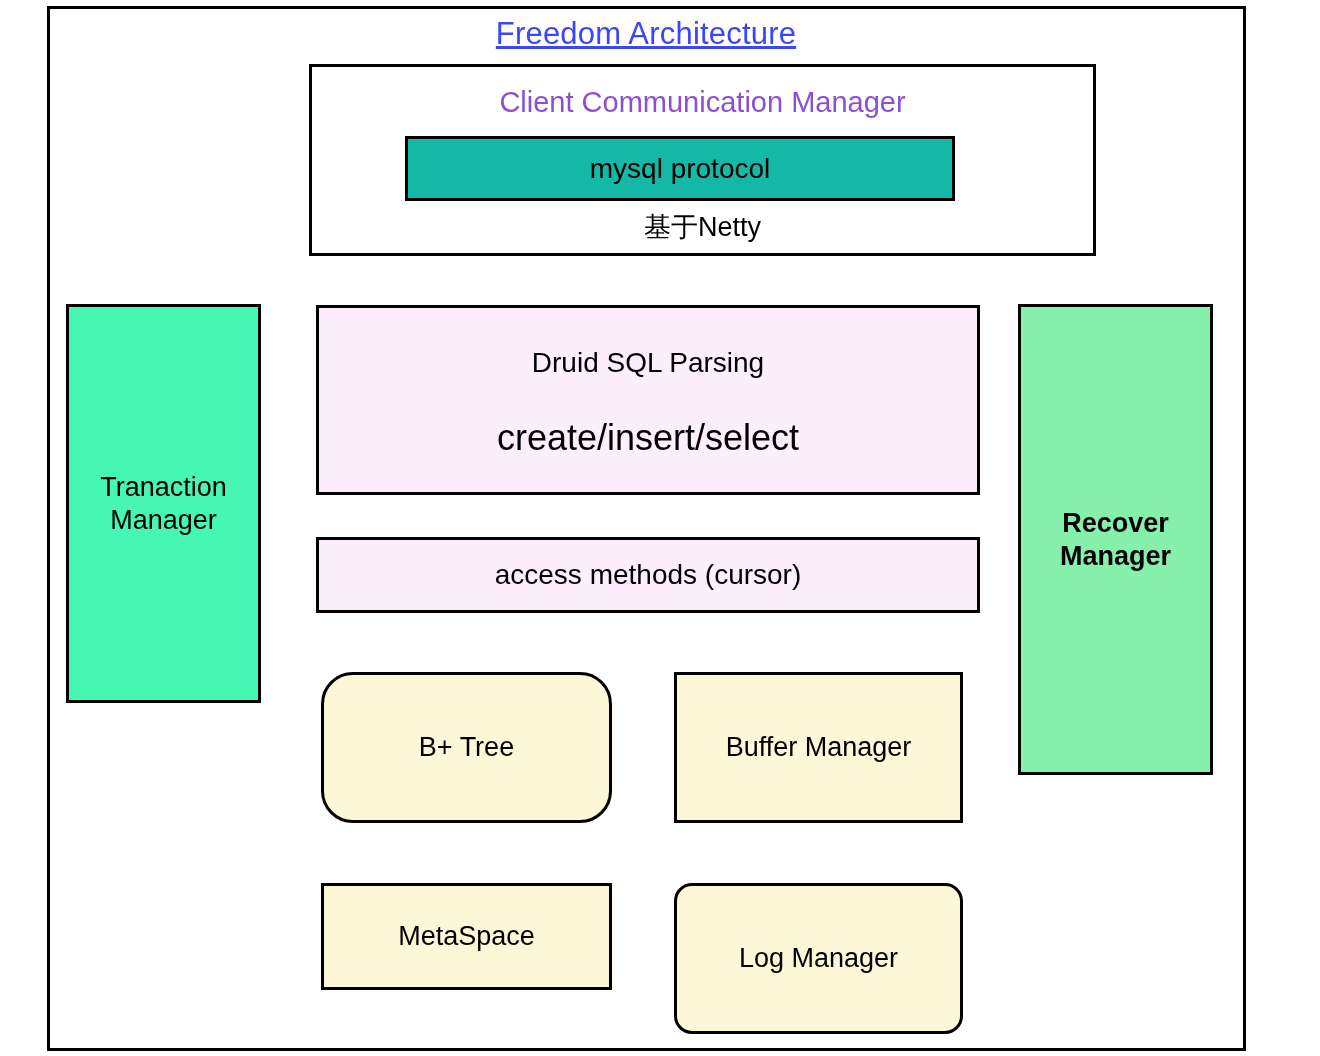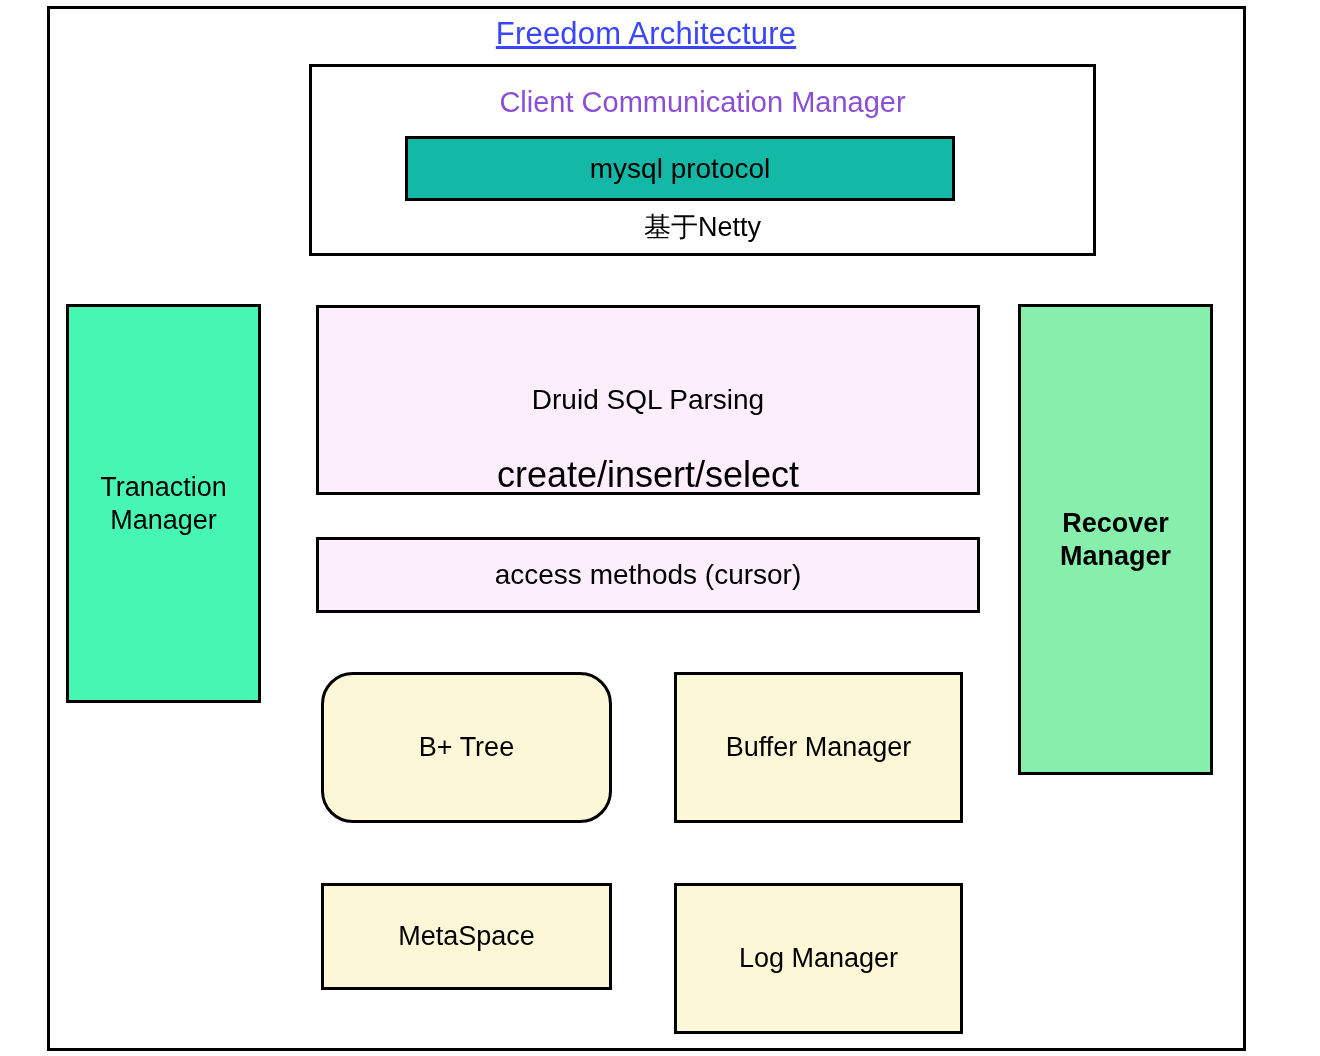--- a/index.html
+++ b/index.html
@@ -115,42 +115,41 @@
     top: 305px;
     width: 664px;
     height: 190px;
     background: #fdeefb;
     justify-content: flex-start;
     padding-top: 38px;
   }
   #druid-title {
     font-size: 28px;
     margin-bottom: 36px;
-    margin-top: 37px;
   }
   #druid-ops {
     font-size: 36px;
   }
   #access-methods-box {
     left: 316px;
     top: 537px;
     width: 664px;
     height: 76px;
     background: #fdeefb;
     font-size: 28px;
   }
   
   .yellow {
     background: #fcf7d7;
     font-size: 27px;
   }
   #btree-box      { left: 321px; top: 672px;  width: 291px; height: 151px; border-radius: 32px; }
   #buffer-box     { left: 674px; top: 672px;  width: 289px; height: 151px; }
   #metaspace-box  { left: 321px; top: 883px;  width: 291px; height: 107px; }
-  #logmanager-box { left: 674px; top: 883px;  width: 289px; height: 151px; }
+  #logmanager-box { left: 674px; top: 883px;  width: 289px; height: 151px; border-radius: 18px; }
 </style>
 </head>
 <body>
 
 <div id="canvas">
 
   <div class="box" id="outer-frame"></div>
 
   <div id="diagram-title">Freedom Architecture</div>
 

